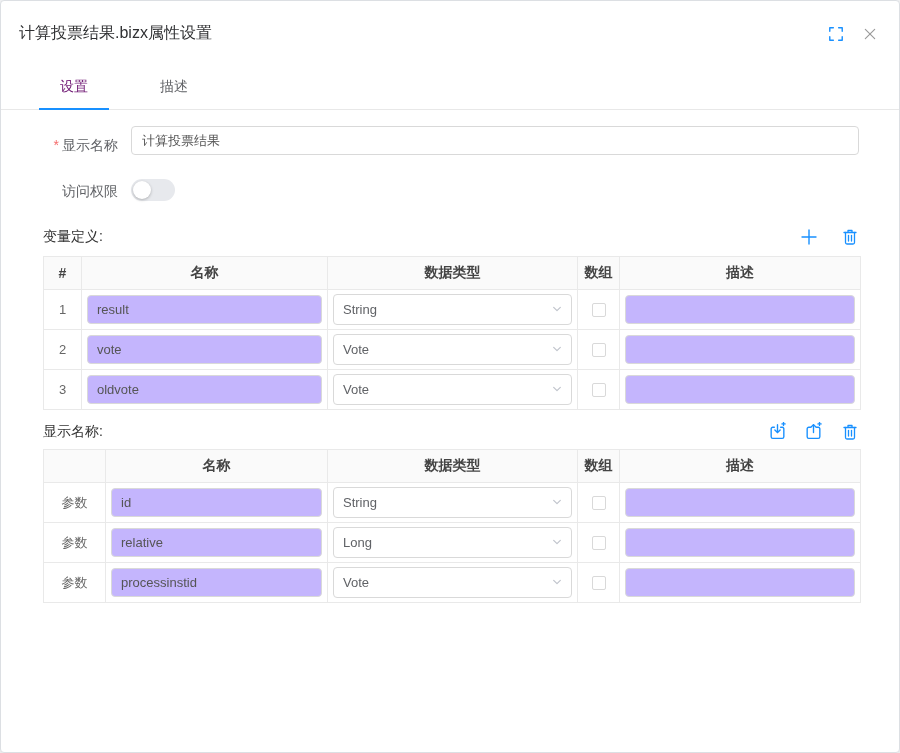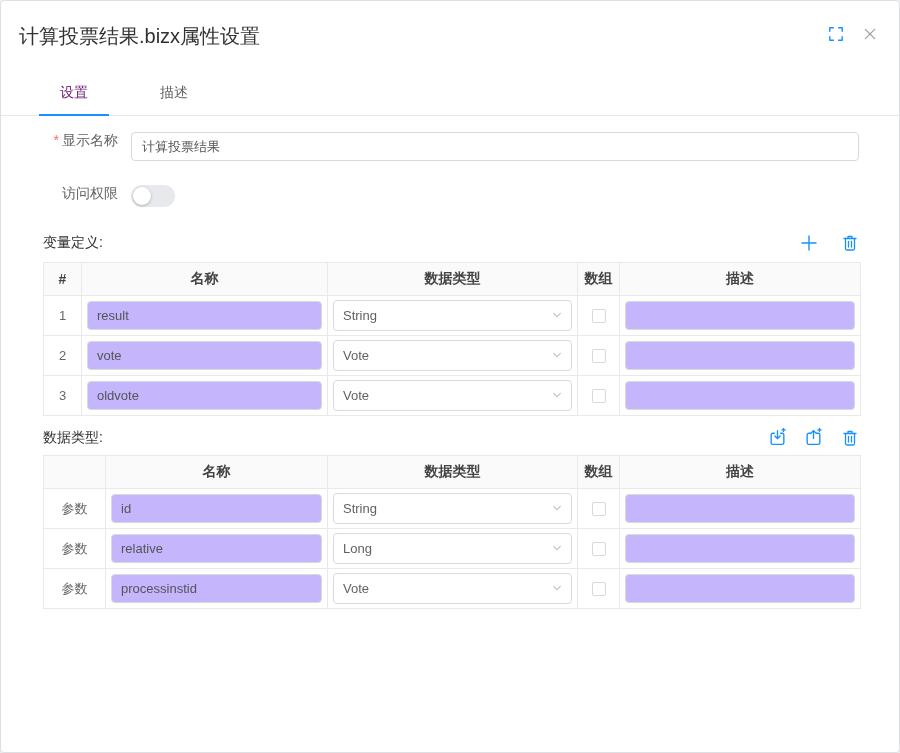--- a/index.html
+++ b/index.html
@@ -7,34 +7,34 @@
   body { font-family:"Liberation Sans","DejaVu Sans",sans-serif; }
 
   .dialog{
     position:relative; width:900px; height:753px; background:#fff;
     border:1px solid #dcdfe3; border-radius:4px; overflow:hidden;
     box-shadow:0 2px 10px rgba(0,0,0,.08);
   }
 
   
   .dlg-header{ display:flex; justify-content:space-between; align-items:flex-start; padding:22px 20px 0 18px; }
-  .dlg-title{ font-size:20px; color:#303133; }
+  .dlg-title{ font-size:16px; color:#303133; }
   .hdr-icons{ display:flex; align-items:center; gap:16px; margin-top:2px; }
   .icon-btn{ width:18px; height:18px; display:inline-flex; align-items:center; justify-content:center; cursor:pointer; }
   .icon-btn svg{ display:block; }
 
   
   .tabs{ margin-top:34px; padding-left:38px; border-bottom:1px solid #e8e8e8; display:flex; gap:30px; }
   .tab{ width:70px; text-align:center; font-size:14px; color:#606266; padding-bottom:13px; cursor:pointer; position:relative; }
   .tab.active{ color:#701a75; }
   .tab.active::after{ content:""; position:absolute; left:0; right:0; bottom:-1px; height:2px; background:#1890ff; }
 
   
   .dlg-body{ padding:16px 40px 0 30px; }
-  .form-row{ display:flex; align-items:flex-start; }
+  .form-row{ display:flex; align-items:flex-end; }
   .form-row + .form-row{ margin-top:24px; }
   .form-label{ width:100px; text-align:right; padding-right:13px; font-size:14px; color:#606266; flex:none; }
   .req-star{ color:#f56c6c; margin-right:3px; font-size:14px; }
   .text-input{
     height:29px; border:1px solid #d9d9d9; border-radius:4px; background:#fff;
     font-size:13px; color:#555; padding:0 10px; outline:none; width:100%;
     font-family:inherit;
   }
   .name-input-wide{ flex:1; }
 
@@ -200,21 +200,21 @@
                 </svg>
             </div>
           </td>
           <td class="check-cell"><span class="checkbox"></span></td>
           <td><input class="cell-input" type="text" value="" style=""></td>
         </tr>
       </tbody>
     </table>
 
     <div class="section-row second">
-      <div class="section-label">数据类型:</div>
+      <div class="section-label">显示名称:</div>
       <div class="section-actions" style="gap:17px;">
         <span class="icon-btn">
           <svg width="19" height="19" viewBox="0 0 18 18" fill="none" stroke="#1890ff" stroke-width="1.3" stroke-linecap="round" stroke-linejoin="round">
             <path d="M6 5 H4.5 C3.7 5 3 5.7 3 6.5 V14 C3 14.8 3.7 15.5 4.5 15.5 H13.5 C14.3 15.5 15 14.8 15 14 V6.5 C15 5.7 14.3 5 13.5 5 H12"></path>
             <path d="M9 2.5 V10"></path>
               <path d="M6.5 7.5 L9 10 L11.5 7.5"></path>
             <path d="M13.2 1.8 H16.2"></path>
               <path d="M14.7 0.3 V3.3"></path>
           </svg>
         </span>

